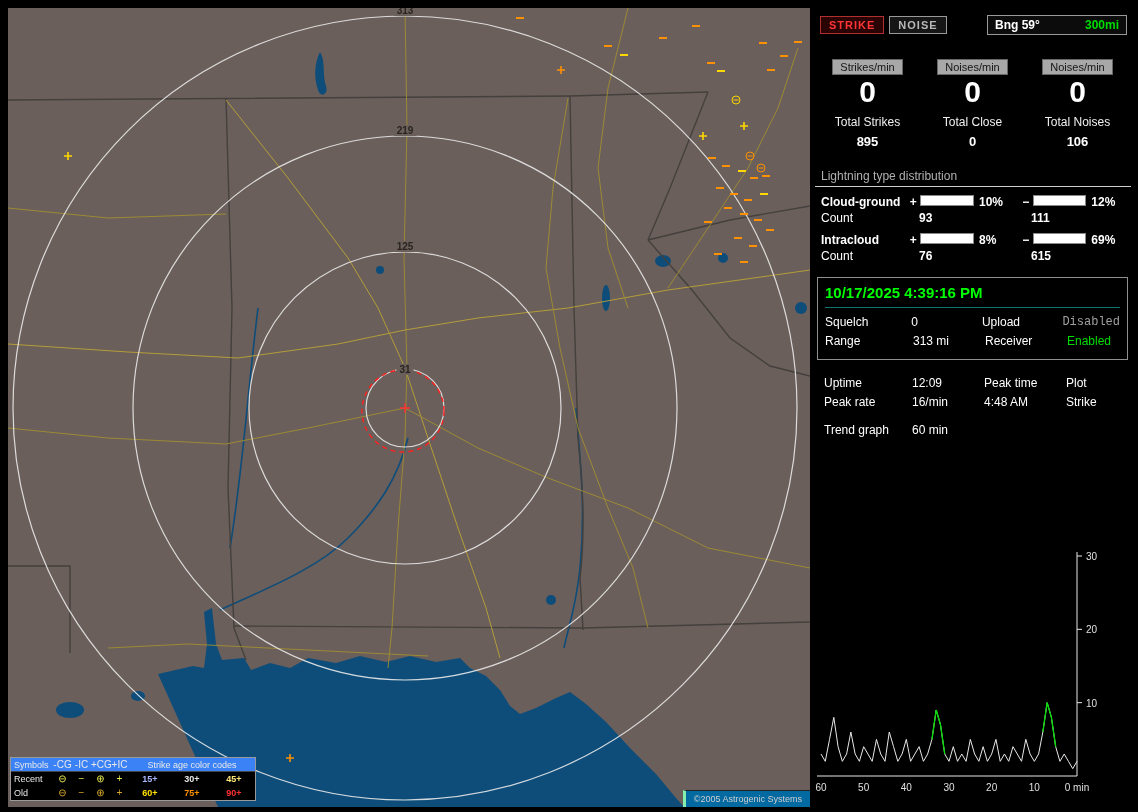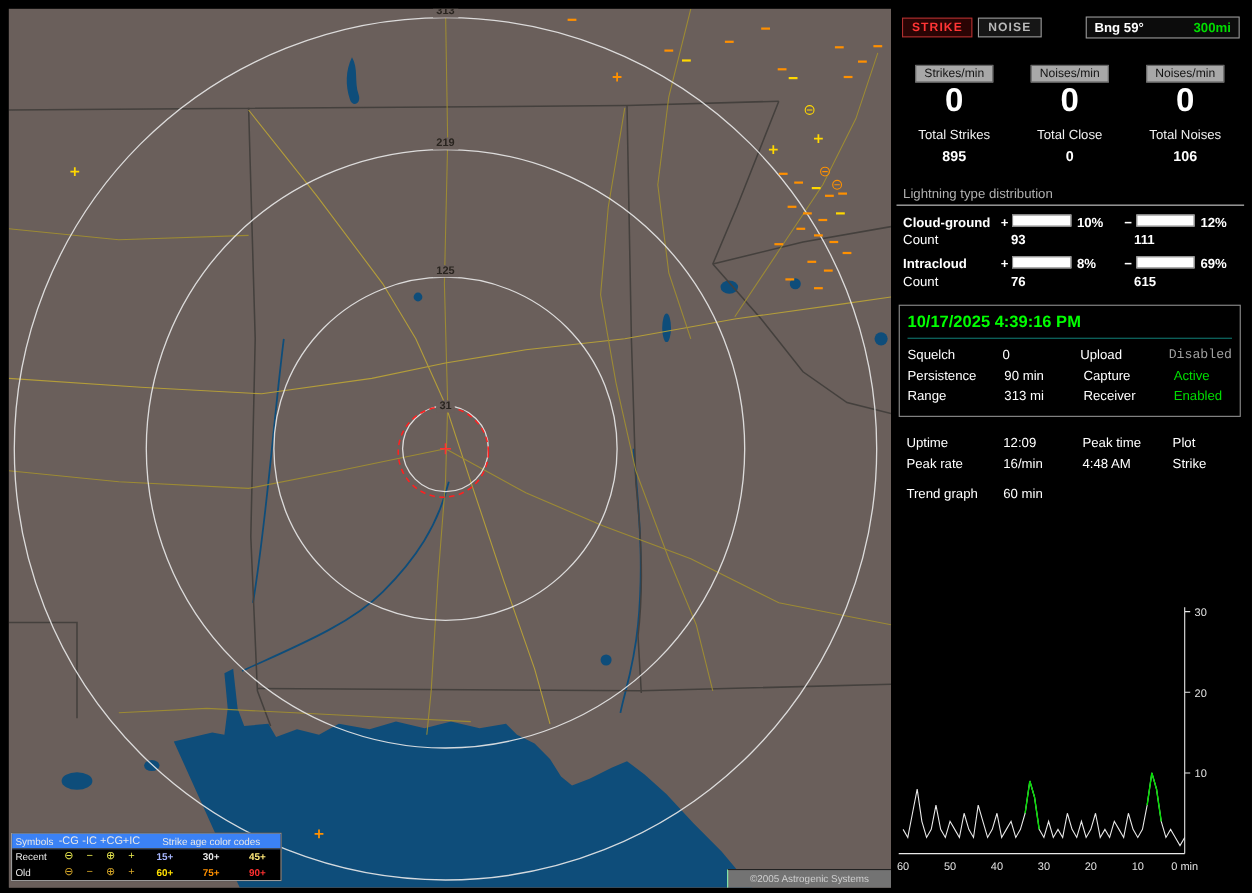--- a/index.html
+++ b/index.html
@@ -11,22 +11,22 @@
   .ring-label{position:absolute;transform:translateX(-50%);font-size:10px;font-weight:bold;
     color:#29241f;background:#6a5f5b;padding:0 3px;line-height:11px}
   .legend{position:absolute;left:2px;bottom:6px;width:246px;background:#000;
     border:1px solid #9a9a9a;font-size:9px;color:#e8e8e8}
   .legend-row{display:flex;align-items:center;height:14px}
   .legend-row.hdr-row{background:#3b82f6;border-bottom:1px solid #444}
   .c-lab{width:42px;padding-left:3px}
   .c-sym{width:19px;text-align:center;font-size:10px;line-height:10px}
   .c-age{width:42px;text-align:center;font-weight:bold}
   .c-title{flex:1;text-align:center}
-  .copyright{position:absolute;right:0;bottom:0;background:#737373;color:#cfcfcf;
-    font-size:9px;padding:3px 20px;border-top:1px solid #222;border-left:1px solid #86efac}
+  .copyright{position:absolute;right:0;bottom:0;background:#0369a1;color:#cfcfcf;
+    font-size:9px;padding:3px 8px;border-top:1px solid #222;border-left:3px solid #86efac}
   
   .panel{position:absolute;left:815px;top:9px;width:316px;height:799px;background:#000;font-size:12px}
   .hdr{display:flex;align-items:center;margin:6px 4px 0 5px}
   .btn{font-family:inherit;font-size:11px;font-weight:bold;padding:2px 8px;
     border:1px solid #999;background:#161616;margin-right:5px;letter-spacing:1px;cursor:pointer}
   .btn.strike{color:#ff3535;border-color:#b03030;background:#2a0404}
   .btn.noise{color:#b8b8b8}
   .bearing{margin-left:auto;border:1px solid #999;background:#0c0c0c;display:flex;width:140px;
     justify-content:space-between;padding:2px 7px;font-weight:bold;font-size:12px}
   .bearing .rng{color:#00dd00}
@@ -270,26 +270,20 @@
 
   <div class="status-box">
     <div class="datetime">10/17/2025 4:39:16 PM</div>
     <div class="grid-row status-row">
       <span class="g1">Squelch</span>
       <span class="g2">0</span>
       <span class="g3">Upload</span>
       <span class="g4" style="color: rgb(160, 160, 160); font-family: Liberation Mono, monospace;">Disabled</span>
     </div>
     <div class="grid-row status-row">
-      <span class="g1">Persistence</span>
-      <span class="g2">90 min</span>
-      <span class="g3">Capture</span>
-      <span class="g4" style="color: rgb(0, 221, 0);">Active</span>
-    </div>
-    <div class="grid-row status-row">
       <span class="g1">Range</span>
       <span class="g2">313 mi</span>
       <span class="g3">Receiver</span>
       <span class="g4" style="color: rgb(0, 221, 0);">Enabled</span>
     </div>
   </div>
 
   <div class="session">
     <div class="grid-row">
       <span class="g1">Uptime</span>

